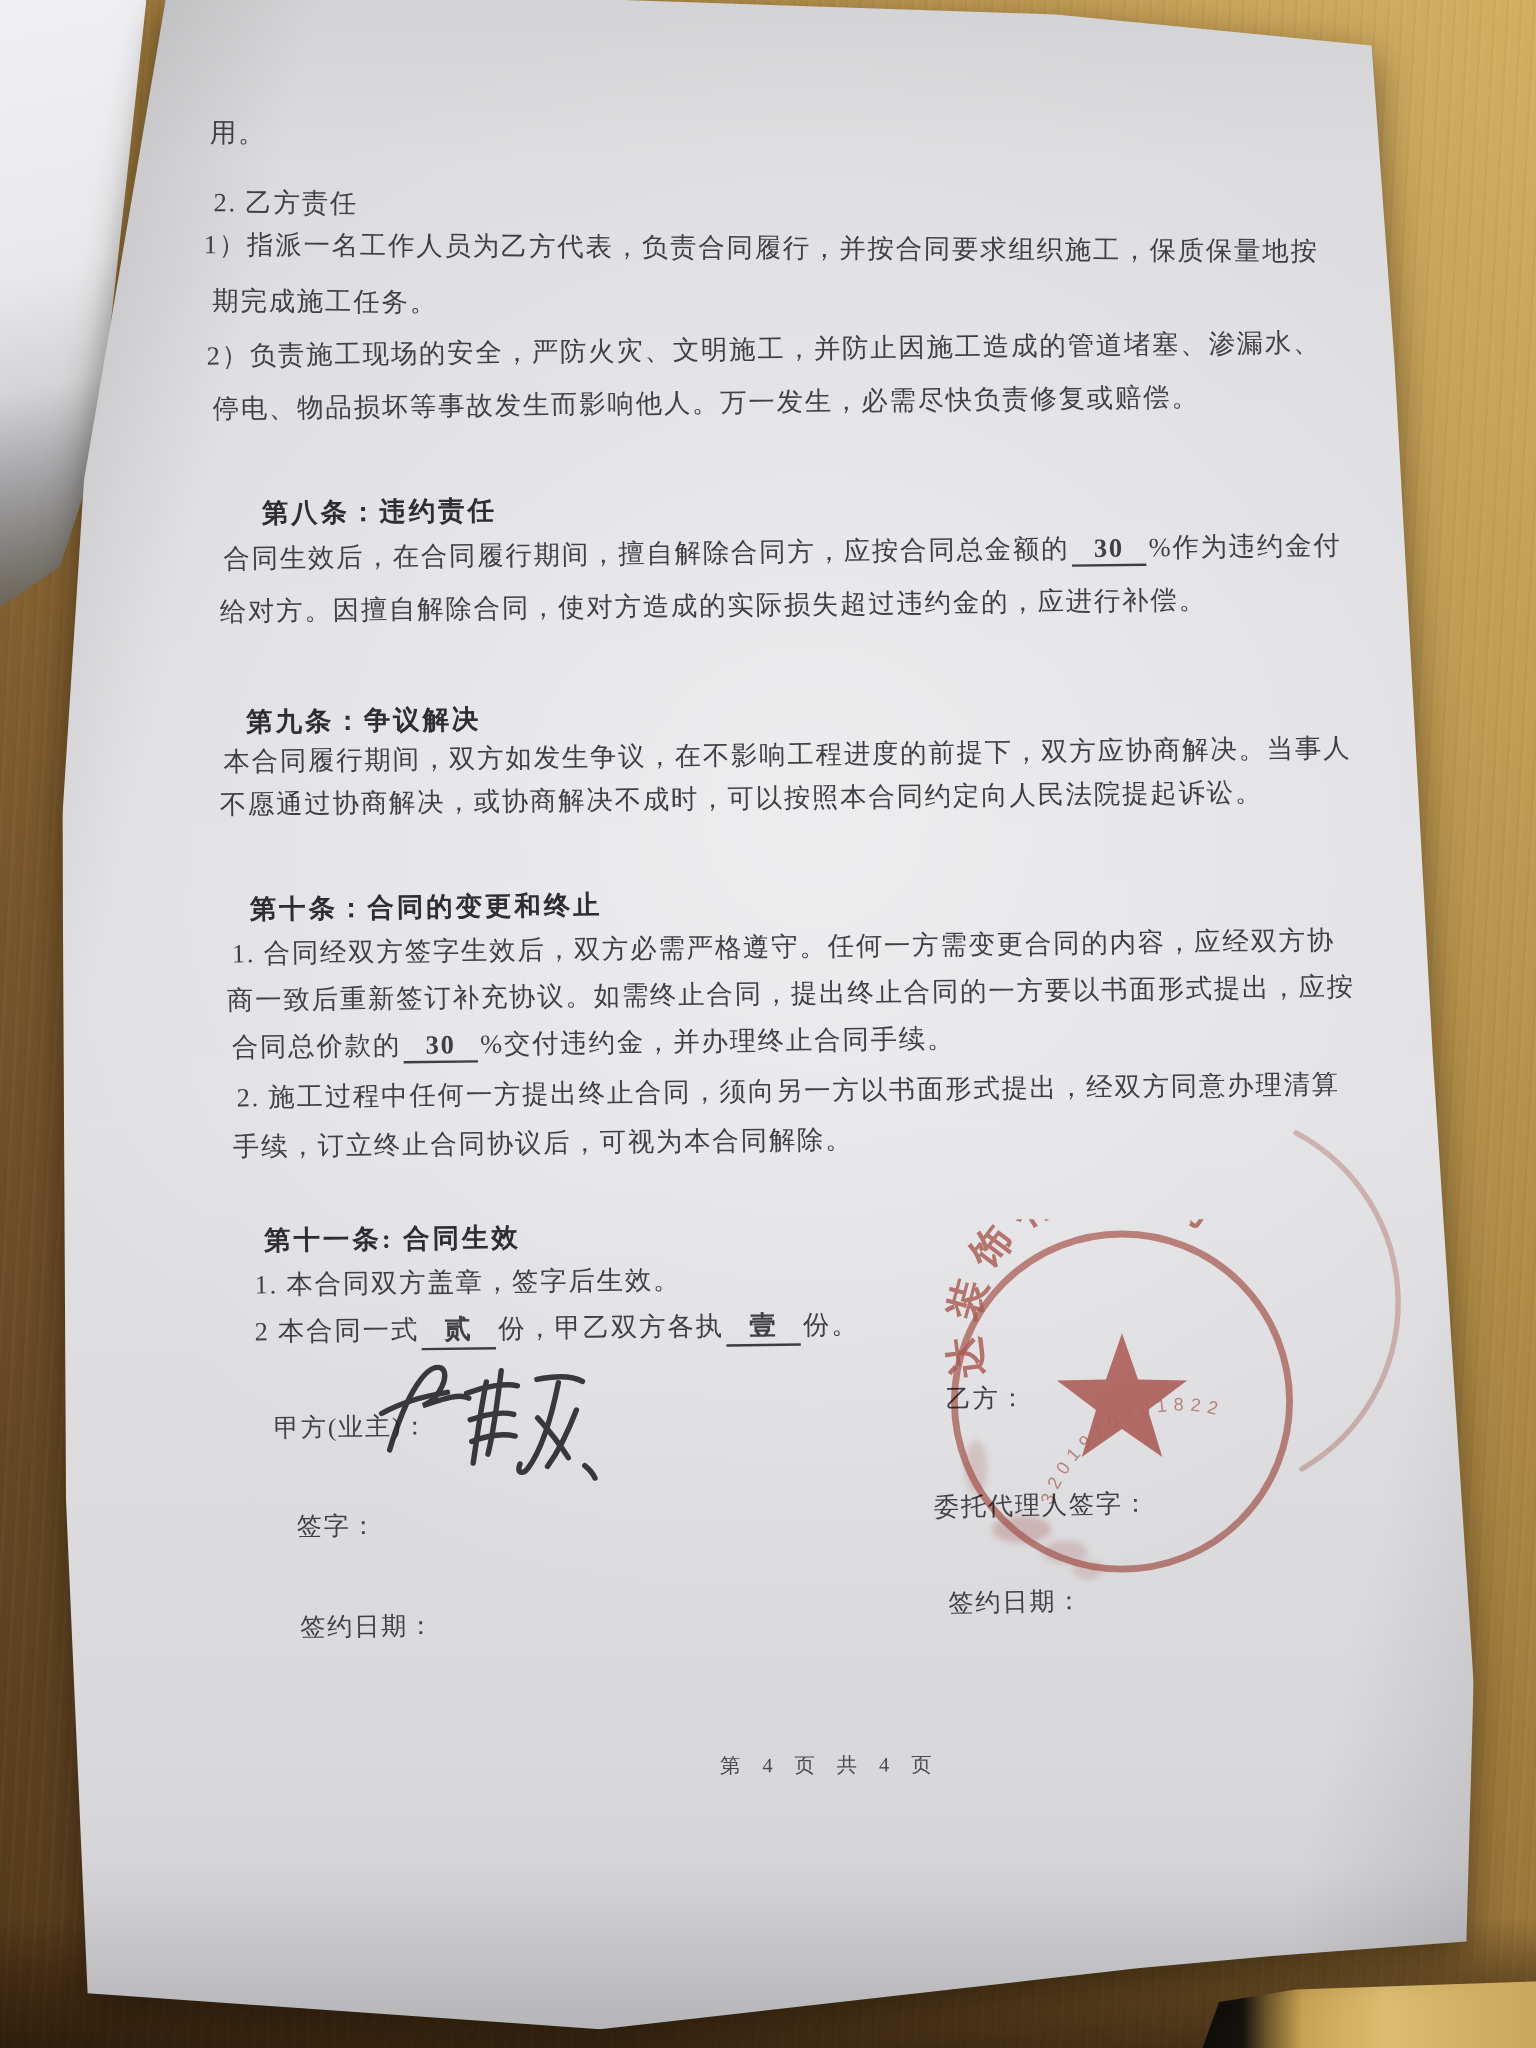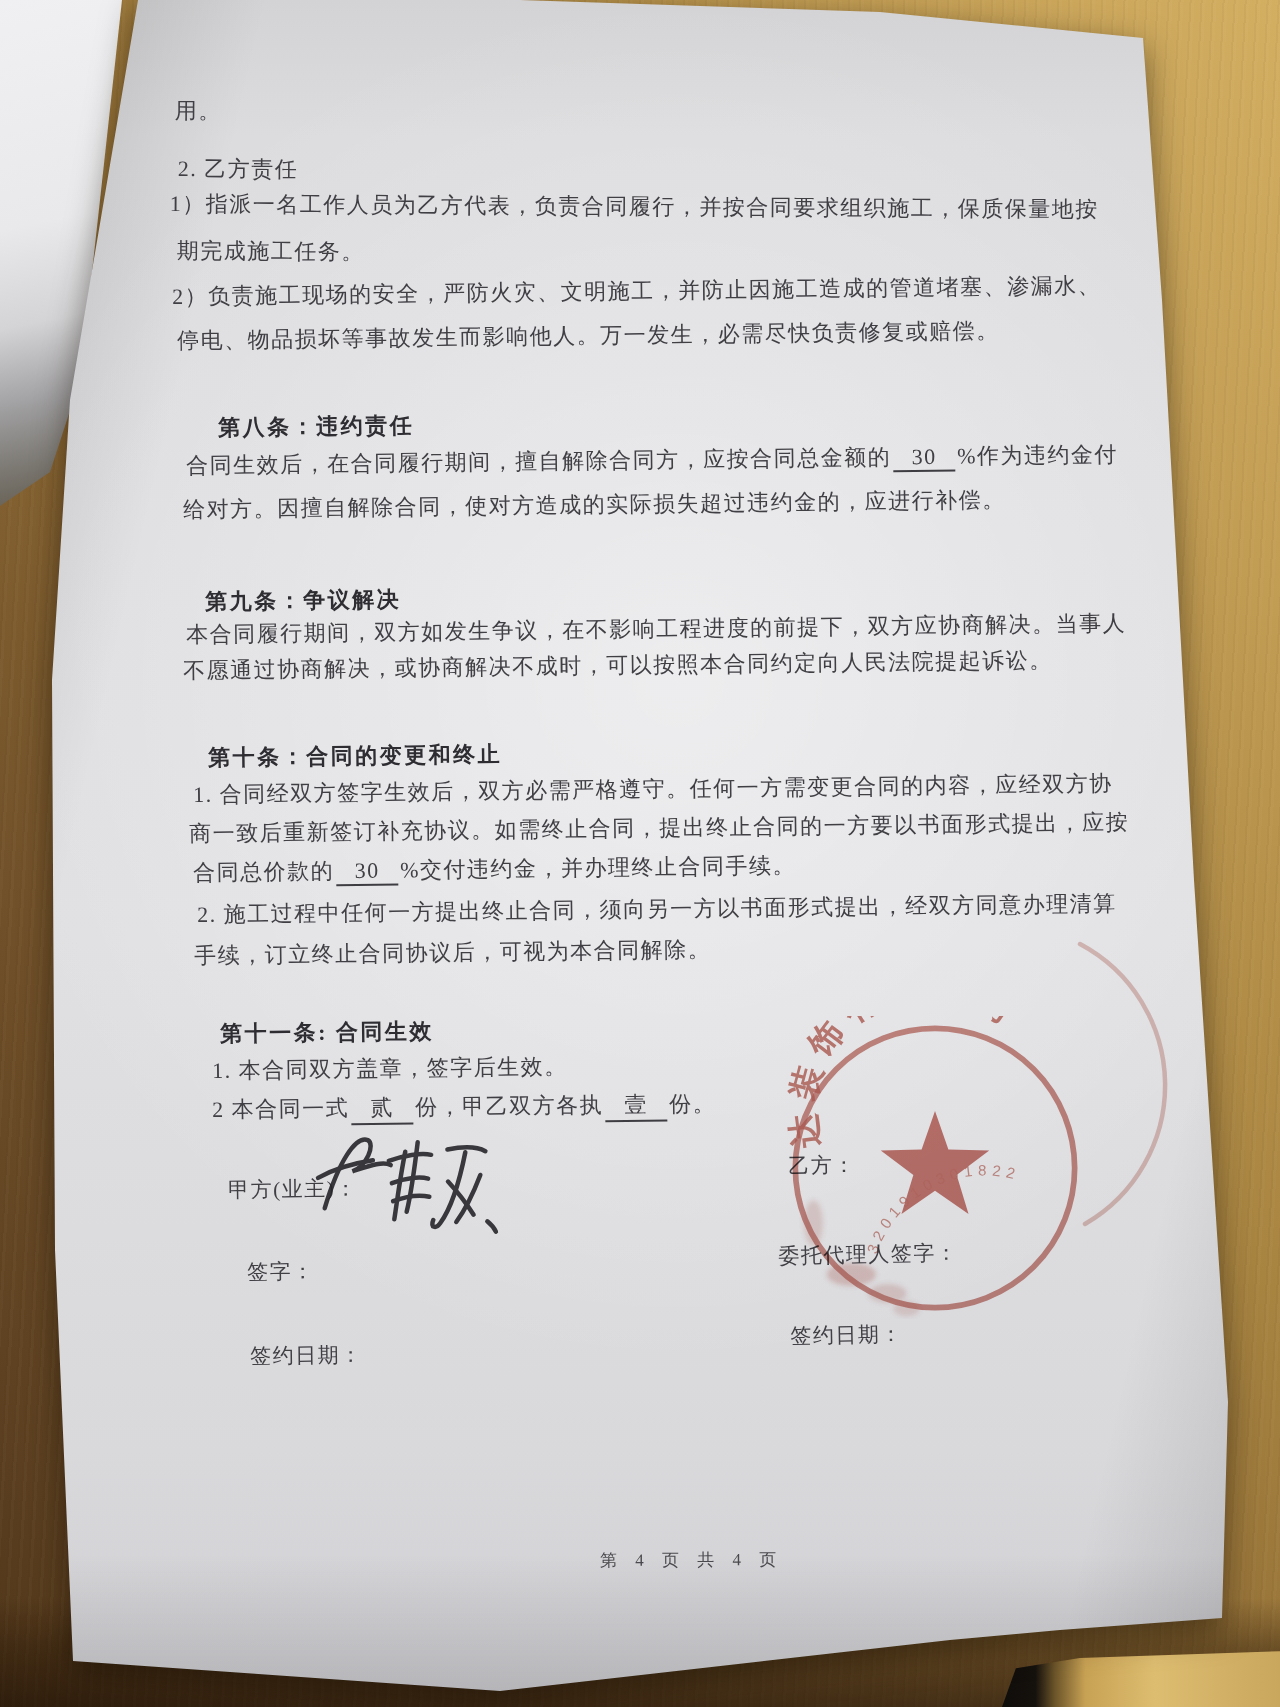--- a/index.html
+++ b/index.html
@@ -32,21 +32,21 @@
     clip-path:polygon(138px 0,520px 0,880px 12px,1143px 38px,1162px 300px,1194px 880px,1228px 1402px,1222px 1618px,1060px 1630px,950px 1640px,500px 1691px,73px 1661px,55px 1250px,52px 680px,70px 400px);}
   
   .ln,.hd,.lbl,.footer{position:absolute;white-space:nowrap;color:#3f3f44;
     font-size:22px;letter-spacing:1.5px;transform:rotate(-0.7deg);transform-origin:left top;}
   .t{transform:rotate(0.35deg);}
   .hd{font-weight:700;color:#2d2d32;letter-spacing:2.5px;}
   .lbl{font-size:21px;}
   .rcol{transform:rotate(-1.1deg);}
   .footer{font-size:17px;letter-spacing:7px;color:#4a4a4e;transform:rotate(-0.3deg);}
   .blank{display:inline-block;min-width:46px;padding:0 8px;margin:0 2px;
-    border-bottom:2.5px solid #3d3d42;text-align:center;font-weight:400;}
+    border-bottom:2.5px solid #3d3d42;text-align:center;font-weight:700;}
   
   .stamp{position:absolute;left:783px;top:1016px;width:304px;height:304px;
     mix-blend-mode:multiply;opacity:.95;}
   .ghost-arc{position:absolute;left:830px;top:915px;width:350px;height:350px;
     mix-blend-mode:multiply;}
   .signature-svg{position:absolute;left:312px;top:1122px;width:200px;height:118px;
     transform:rotate(2.5deg);}
 </style>
 </head>
 <body>
@@ -87,21 +87,21 @@
       <div class="ln" style="left:212px;top:1056px">1. 本合同双方盖章，签字后生效。</div>
       <div class="ln" style="left:212px;top:1095px"><span>2 本合同一式</span><span class="blank">贰</span><span>份，甲乙双方各执</span><span class="blank">壹</span><span>份。</span></div>
 
       <div class="lbl" style="left:228px;top:1176px">甲方(业主)：</div>
       <div class="lbl rcol" style="left:788px;top:1152px">乙方：</div>
       <div class="lbl rcol" style="left:778px;top:1242px">委托代理人签字：</div>
       <div class="lbl" style="left:247px;top:1258px">签字：</div>
       <div class="lbl rcol" style="left:790px;top:1322px">签约日期：</div>
       <div class="lbl" style="left:250px;top:1342px">签约日期：</div>
 
-      <div class="footer" style="left:600px;top:1549px">第 4 页 共 4 页</div>
+      <div class="footer" style="left:600px;top:1460px">第 4 页 共 4 页</div>
 
       <svg class="signature-svg" viewBox="0 0 200 118">
         <g fill="none" stroke="#26262b" stroke-width="4.5" stroke-linecap="round" opacity="0.9">
           <path d="M 14,90 C 26,42 42,16 54,20 C 62,24 54,46 40,52 C 56,46 70,40 78,44"></path>
           <path d="M 6,60 C 22,50 40,44 60,40"></path>
           <path d="M 92,30 C 88,55 86,80 84,98"></path>
           <path d="M 76,40 C 90,34 108,30 118,32"></path>
           <path d="M 104,20 C 102,46 100,70 96,90"></path>
           <path d="M 80,62 C 94,56 108,54 116,56"></path>
           <path d="M 82,80 C 96,74 108,72 118,74"></path>

